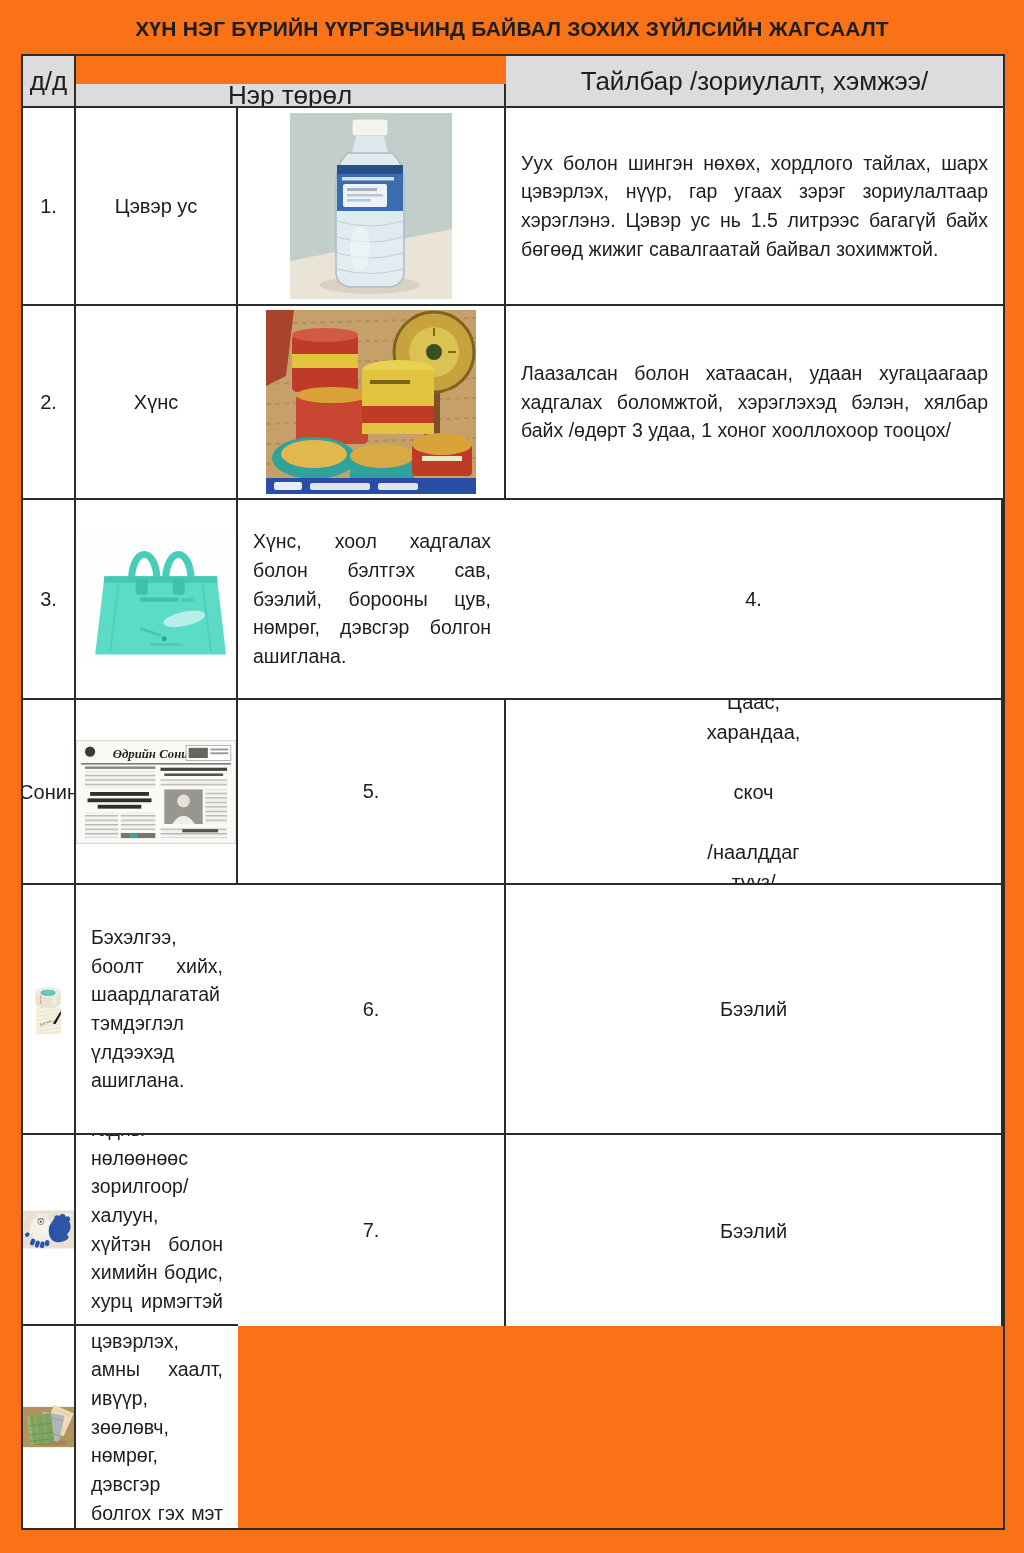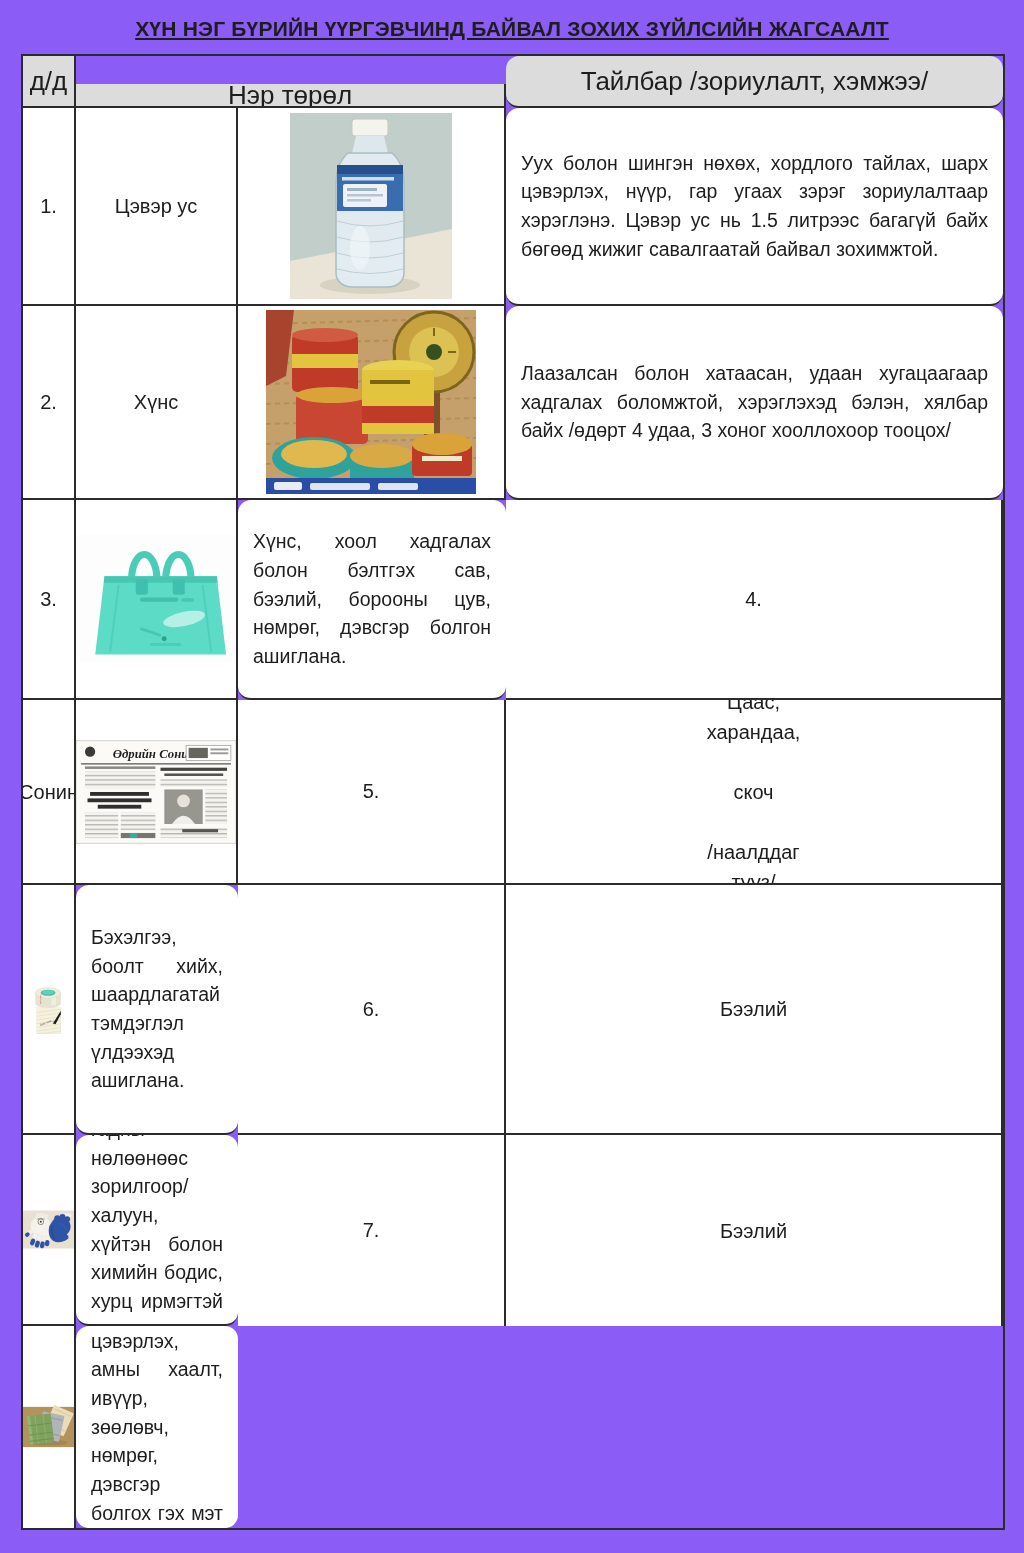--- a/index.html
+++ b/index.html
@@ -1,32 +1,32 @@
 <!DOCTYPE html>
 <html><head>
 <meta charset="utf-8">
 <style>
   html,body { margin:0; padding:0; background:#ffffff; }
   body { font-family:"Liberation Sans", sans-serif; color:#1d1d1d; }
-  .page { width:1024px; height:1553px; background:#8b5cf6; overflow:hidden;text-decoration:underline; }
+  .page { width:1024px; height:1553px; background:#f97316; overflow:hidden; }
   .title { font-size:21px; font-weight:bold; text-align:center; margin:0; padding:17px 40px 13px 40px; letter-spacing:0.2px; }
   .tbl {
     display:inline-grid;
     margin-left:21px;
     grid-template-columns:53px 162px 268px 497px;
     grid-template-rows:52px 198px 194px 200px 185px 250px 191px 202px;
     border:2px solid #2b2b2b;
   }
   .cell {
     border-right:2px solid #2b2b2b;
     border-bottom:2px solid #2b2b2b;
     display:flex; align-items:center; justify-content:center;
     overflow:hidden; background:#fff; box-sizing:border-box;
   }
-  .cl { border-right:none;border-radius:13px; }
+  .cl { border-right:none; }
   .cb { border-bottom:none; }
   .hdr { background:#dcdcdc; font-size:26px; }
   .hdr span { font-weight:normal; }
   .hdr-name { grid-column:span 2;margin-top:28px; }
   .num span { font-size:20px; }
   .name { padding:12px 6px; }
   .name span { font-size:20px; text-align:center; white-space:pre-line; line-height:1.5; }
   .desc { padding:3px 15px; }
   .desc span { width:100%; font-size:19.5px; line-height:1.47; text-align:justify; }
   .imgcell svg { display:block; }
@@ -123,21 +123,21 @@
         <rect x="146" y="134" width="60" height="32" rx="4" fill="#bf3b28"></rect>
         <ellipse cx="176" cy="134" rx="30" ry="11" fill="#d9a33a"></ellipse>
         <rect x="156" y="146" width="40" height="5" fill="#f0e8c8"></rect>
         <rect x="0" y="168" width="210" height="16" fill="#2a4da6"></rect>
         <rect x="8" y="172" width="28" height="8" rx="2" fill="#e8ecf4"></rect>
         <rect x="44" y="173" width="60" height="7" rx="2" fill="#dfe5f0"></rect>
         <rect x="112" y="173" width="40" height="7" rx="2" fill="#dfe5f0"></rect>
       </svg>
     </div>
     <div class="cell desc cl">
-        <span>Лаазалсан болон хатаасан, удаан хугацаагаар хадгалах боломжтой, хэрэглэхэд бэлэн, хялбар байх /өдөрт 4 удаа, 3 хоног хооллохоор тооцох/</span>
+        <span>Лаазалсан болон хатаасан, удаан хугацаагаар хадгалах боломжтой, хэрэглэхэд бэлэн, хялбар байх /өдөрт 3 удаа, 1 хоног хооллохоор тооцох/</span>
       </div>
 
     <div class="cell num">
         <span>3.</span>
       </div>
     <div class="cell imgcell">
       <svg width="225" height="180" viewBox="0 0 225 180">
         <rect width="225" height="180" fill="#fdfdfd"></rect>
         <path d="M78,62 C80,16 112,16 114,62" stroke="#49cdb8" stroke-width="10" fill="none" stroke-linecap="round"></path>
         <path d="M126,62 C128,16 160,16 162,62" stroke="#49cdb8" stroke-width="10" fill="none" stroke-linecap="round"></path>

